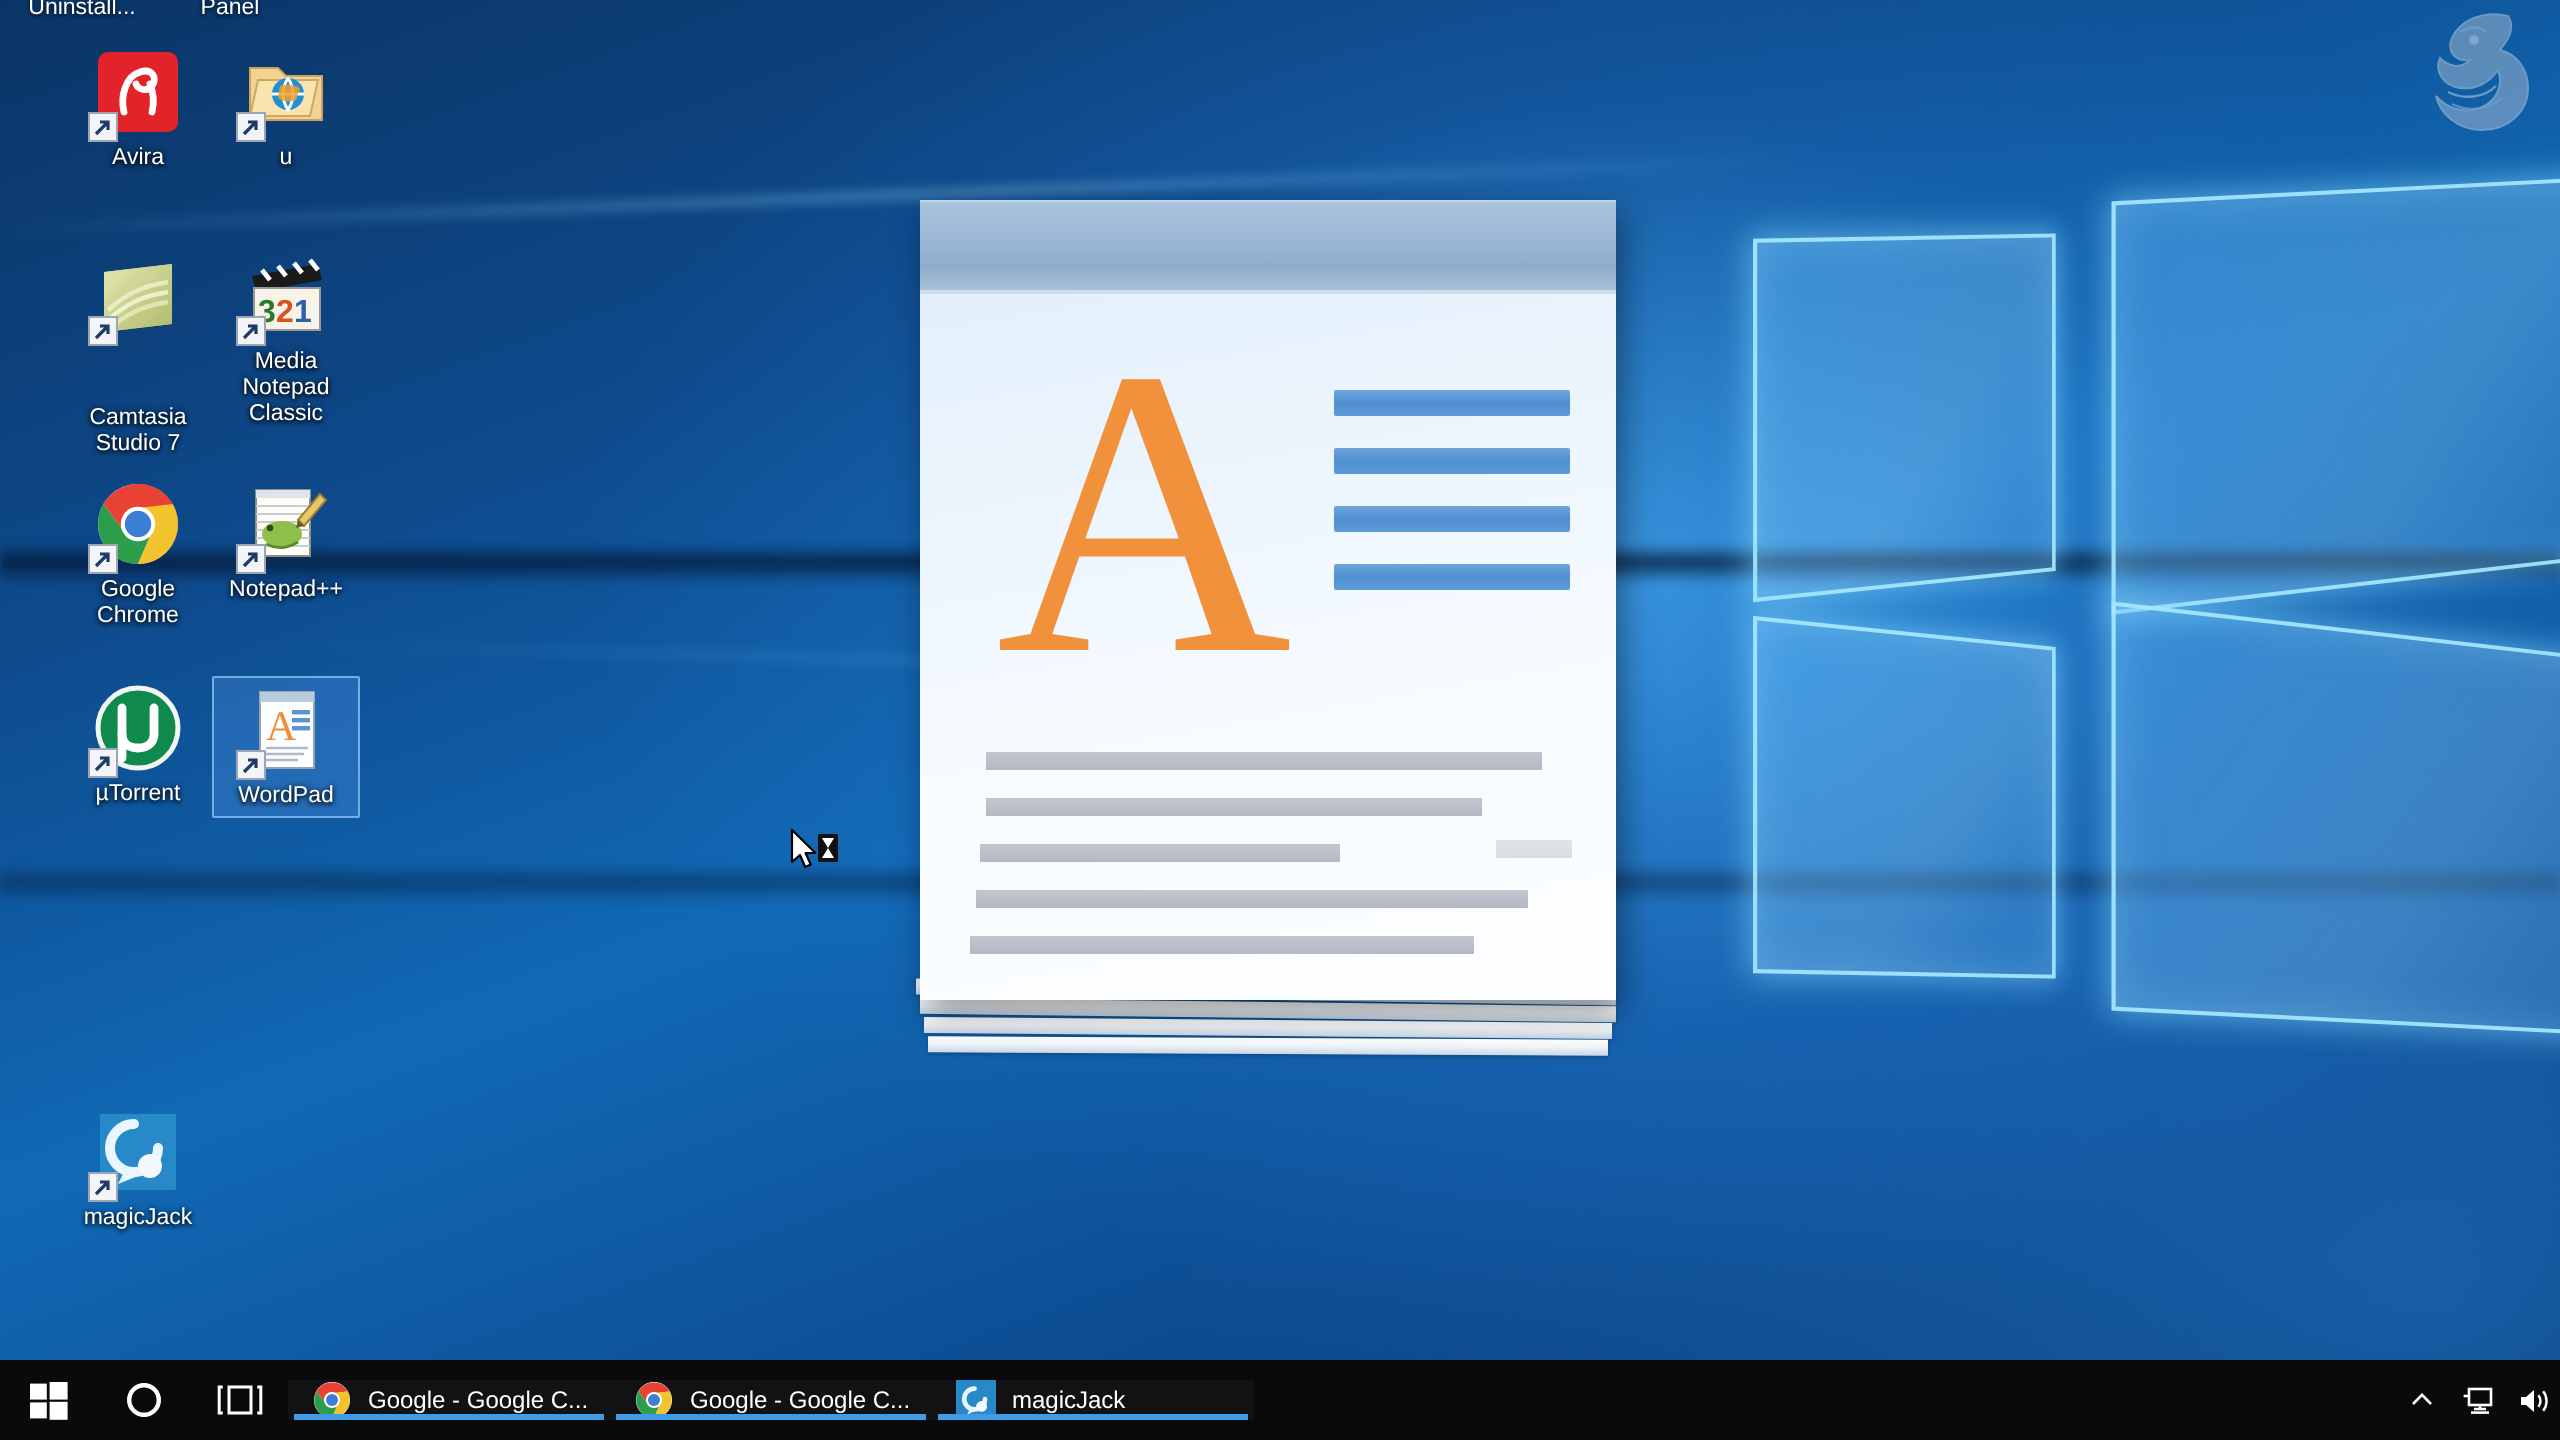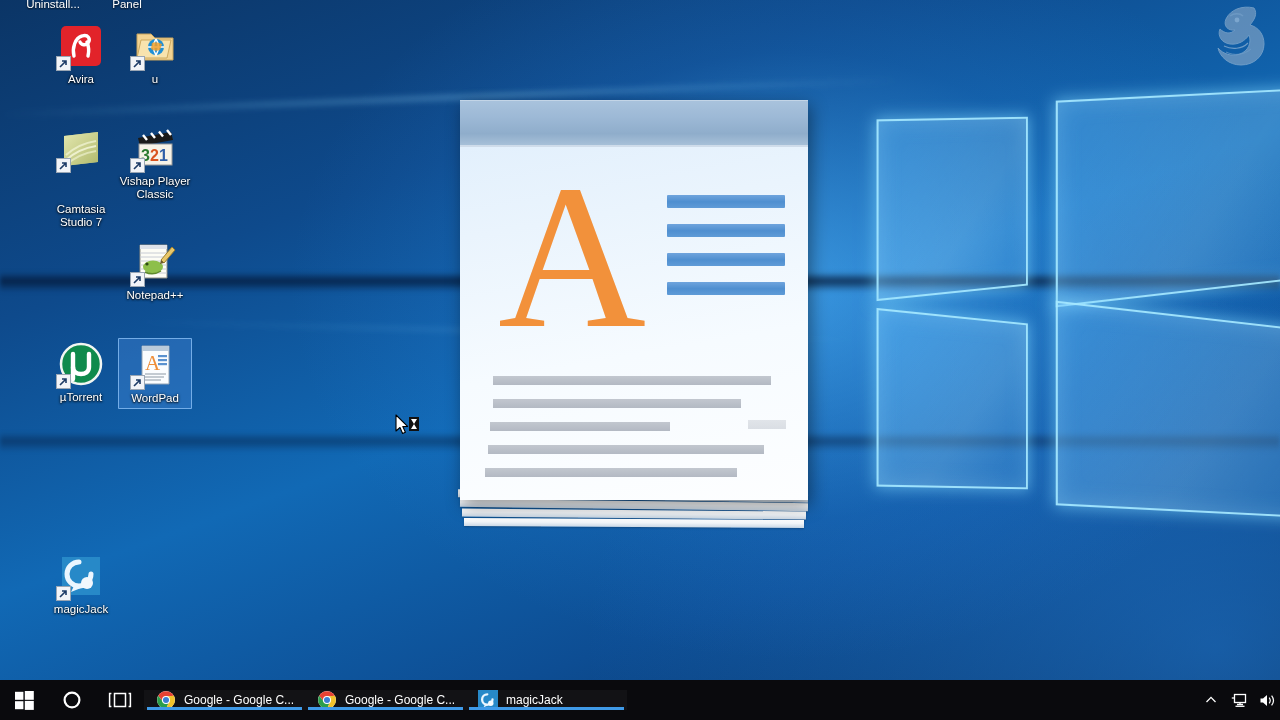--- a/index.html
+++ b/index.html
@@ -44,21 +44,21 @@
   #pane-bl { left: 14px;  top: 228px; width: 158px; height: 172px; transform: perspective(620px) rotateY(17deg) skewY(3.3deg); }
   #pane-br { left: 196px; top: 228px; width: 262px; height: 196px; transform: perspective(700px) rotateY(13deg) skewY(4.6deg); }
 
   
   #dragon-watermark {
     position: absolute; right: 6px; top: 2px; width: 78px; height: 70px;
     opacity: 0.55; pointer-events: none;
   }
 
   
-  #icon-grid { position: absolute; left: 16px; top: 0; width: 160px; height: 660px; }
+  #icon-grid { position: absolute; left: 4px; top: 0; width: 160px; height: 660px; }
   .cut-label {
     position: absolute; top: -2px; width: 72px; text-align: center;
     color: #fff; font-size: 11.5px; text-shadow: 0 1px 2px rgba(0,0,0,0.85);
     white-space: nowrap; overflow: hidden;
   }
   .desk-icon {
     position: absolute; width: 74px; display: flex; flex-direction: column;
     align-items: center; cursor: default; padding: 2px 1px 3px 1px; margin-left: 28px;
   }
   .desk-icon.selected {
@@ -246,23 +246,43 @@
           <text x="10" y="37" font-family="Liberation Sans, sans-serif" font-size="16" font-weight="bold" fill="#2a7a2e">3</text>
           <text x="19" y="37" font-family="Liberation Sans, sans-serif" font-size="16" font-weight="bold" fill="#d9531e">2</text>
           <text x="28" y="37" font-family="Liberation Sans, sans-serif" font-size="16" font-weight="bold" fill="#2f5fa8">1</text>
         </svg>
         <span class="shortcut-arrow">
           <svg viewBox="0 0 11 11">
               <path d="M2 9 L8 3 M4 3 H8 V7" fill="none" stroke="#1d3b66" stroke-width="1.6"></path>
             </svg>
         </span>
       </div>
-      <div class="desk-label">Vishap Player Classic</div>
-    </div>
-
+      <div class="desk-label">Media Notepad Classic</div>
+    </div>
+
+    <div class="desk-icon" style="left:0px; top:236px;">
+      <div class="icon-art">
+        <svg viewBox="0 0 48 48" width="48" height="48">
+          <circle cx="24" cy="24" r="20" fill="#fff"></circle>
+          <path d="M24 4 A20 20 0 0 1 41.3 34 L31 28 A8 8 0 0 0 24 16 Z" fill="#e74234"></path>
+          <path d="M24 4 A20 20 0 0 0 6.7 34 L17 28 A8 8 0 0 1 24 16 Z" fill="#e74234" opacity="0"></path>
+          <path d="M6.7 14 A20 20 0 0 1 41.3 14 L24 16 A8 8 0 0 0 17 28 Z" fill="#e74234"></path>
+          <path d="M6.7 14 A20 20 0 0 0 24 44 L31 28 A8 8 0 0 1 17 28 Z" fill="#2c9e4b"></path>
+          <path d="M24 44 A20 20 0 0 0 41.3 14 L24 16 A8 8 0 0 1 31 28 Z" fill="#f2c32c"></path>
+          <circle cx="24" cy="24" r="8.6" fill="#fff"></circle>
+          <circle cx="24" cy="24" r="6.6" fill="#3b7fd4"></circle>
+        </svg>
+        <span class="shortcut-arrow">
+          <svg viewBox="0 0 11 11">
+              <path d="M2 9 L8 3 M4 3 H8 V7" fill="none" stroke="#1d3b66" stroke-width="1.6"></path>
+            </svg>
+        </span>
+      </div>
+      <div class="desk-label">Google Chrome</div>
+    </div>
 
     <div class="desk-icon" style="left:74px; top:236px;">
       <div class="icon-art">
         <svg viewBox="0 0 48 48" width="48" height="48">
           <path d="M9 7 H36 V40 H9 Z" fill="#fdfdf6" stroke="#8d8d82" stroke-width="1"></path>
           <path d="M9 7 H36 V11 H9 Z" fill="#dfe3ea"></path>
           <g stroke="#c8ccd4" stroke-width="1">
             <path d="M9 15 H36 M9 19 H36 M9 23 H36 M9 27 H36 M9 31 H36 M9 35 H36"></path>
           </g>
           <ellipse cx="22" cy="29" rx="10" ry="6.5" fill="#8dbf4a"></ellipse>

